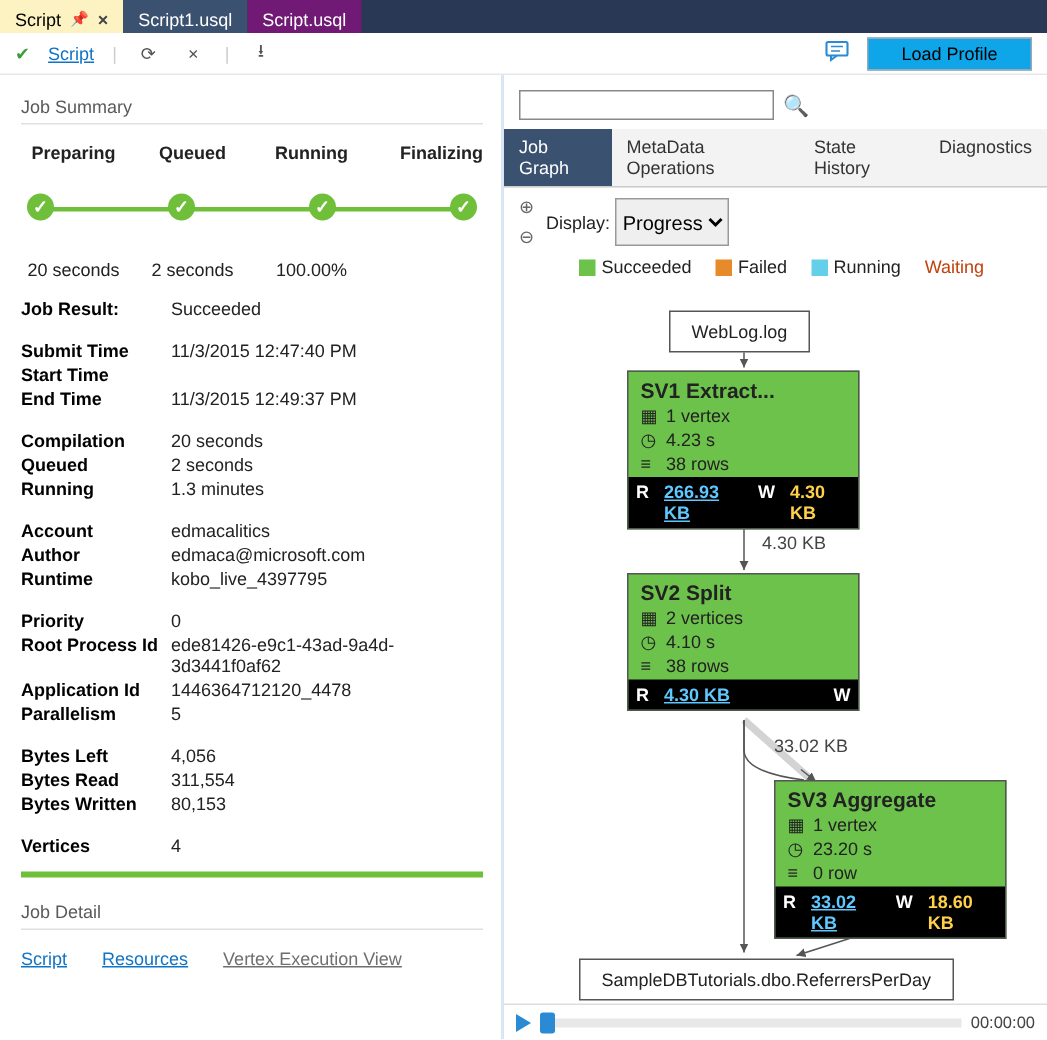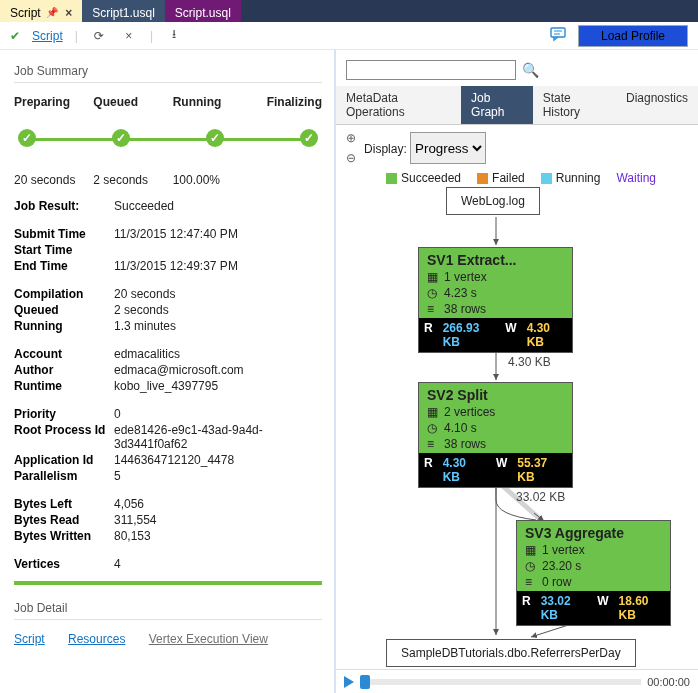--- a/index.html
+++ b/index.html
@@ -7,28 +7,28 @@
   .tabstrip { height: 22px; background: #293955; display: flex; align-items: stretch; color: #fff; }
   .tab { padding: 3px 10px 0 10px; font-size: 12px; display: flex; align-items: center; gap: 6px; cursor: pointer; }
   .tab.active { background: #fdf2c2; color: #000; }
   .tab .pin { color: #8a6d1a; font-size: 10px; }
   .tab .close { color: #444; font-weight: bold; }
   .toolbar { height: 28px; padding: 0 10px; display: flex; align-items: center; gap: 12px; border-bottom: 1px solid #e7e7e7; }
   .link { color: #1073c6; text-decoration: underline; cursor: pointer; }
   .tool-icn { width: 18px; height: 18px; display: inline-flex; align-items: center; justify-content: center; color: #555; border-radius: 2px; }
   .spacer { flex: 1; }
   .chat-icon svg { width: 16px; height: 16px; }
-  .load-btn { border: 1px solid #9aa7b5; background: #1d4ed8; padding: 3px 22px; font-size: 12px; cursor: pointer; text-align: right; }
+  .load-btn { border: 1px solid #9aa7b5; background: #0ea5e9; padding: 3px 22px; font-size: 12px; cursor: pointer; text-align: right; }
   .main { display: flex; height: calc(100% - 50px); }
   .left { width: 335px; border-right: 1px solid #d7e2f2; overflow: auto; padding: 8px 12px 8px 14px; position: relative; }
   .sect { color: #5a5a5a; border-bottom: 1px solid #e0e0e0; padding-bottom: 4px; margin: 6px 0 12px 0; }
   .pipe { position: relative; height: 60px; margin-bottom: 4px; }
   .pipe-line { position: absolute; top: 29px; left: 10px; right: 10px; height: 3px; background: #6fbf3a; border-radius: 2px; }
   .stage-lbls, .stage-dots, .stage-vals { display: flex; justify-content: space-between; }
-  .stage-lbls span, .stage-vals span { width: 70px; text-align: left; }
+  .stage-lbls span, .stage-vals span { width: 70px; text-align: center; }
   .stage-lbls span:last-child, .stage-vals span:last-child { text-align: right; }
   .dot { width: 18px; height: 18px; border-radius: 50%; background: #6fbf3a; color: #fff; display: flex; align-items: center; justify-content: center; font-weight: bold; font-size: 12px; position: relative; z-index: 2; }
   .kv { display: flex; margin: 2px 0; }
   .kv .k { width: 100px; font-weight: 600; color: #000; }
   .kv .v { flex: 1; }
   .gap { height: 10px; }
   .green-bar { height: 4px; background: #6fbf3a; margin-top: 10px; }
   .links-row a { margin-right: 20px; }
   .muted { color: #6f6f6f; }
   .right { flex: 1; display: flex; flex-direction: column; border-left: 1px solid #d7e2f2; }
@@ -45,21 +45,21 @@
   .sw { width: 11px; height: 11px; display: inline-block; margin-right: 4px; vertical-align: middle; }
   .graph { flex: 1; position: relative; overflow: hidden; }
   .node { position: absolute; border: 1px solid #555; background: #fff; font-size: 12px; }
   .node.plain { padding: 6px 14px; }
   .node.sv { width: 155px; background: #6dc24c; }
   .sv .tit { font-weight: 700; padding: 4px 8px 2px 8px; font-size: 14px; }
   .sv .row { padding: 0 8px 2px 8px; display: flex; align-items: center; gap: 5px; font-size: 12px; }
   .sv .rw { background: #000; color: #fff; font-weight: 700; display: flex; font-size: 12px; }
   .sv .rw span { padding: 3px 5px; }
   .r-lbl { color: #fff; }
-  .r-val { color: #5fc8ff; }
+  .r-val { color: #5fc8ff; text-decoration: underline; }
   .w-lbl { color: #fff; margin-left: auto; }
   .w-val { color: #ffd04a; }
   .edge-lbl { position: absolute; font-size: 12px; color: #444; }
   svg.arrows { position: absolute; left: 0; top: 0; width: 100%; height: 100%; pointer-events: none; }
   .play-row { height: 24px; border-top: 1px solid #ddd; display: flex; align-items: center; padding: 0 8px; gap: 6px; }
   .play-btn { width: 0; height: 0; border-left: 10px solid #2a8ad4; border-top: 6px solid transparent; border-bottom: 6px solid transparent; }
   .slider { flex: 1; height: 6px; background: #e8e8e8; position: relative; }
   .thumb { position: absolute; left: 0; top: -4px; width: 10px; height: 14px; background: #2a8ad4; border-radius: 2px; }
   .time { font-size: 11px; color: #444; }
   .ico { width: 12px; display: inline-block; }
@@ -218,61 +218,61 @@
       <a class="muted" style="text-decoration:underline;">Vertex Execution View</a>
     </div>
   </div>
 
   <div class="right">
     <div class="search-row">
       <input type="text" placeholder="" style="">
       <button class="mag">🔍</button>
     </div>
     <div class="subtabs">
+      <div class="subtab sel">Job Graph</div>
       <div class="subtab">MetaData Operations</div>
-      <div class="subtab sel">Job Graph</div>
       <div class="subtab">State History</div>
       <div class="subtab">Diagnostics</div>
     </div>
     <div class="ctrl-row">
       <div class="zoom-col">
         <span>⊕</span>
         <span>⊖</span>
       </div>
       <div class="disp">
         <span>Display:</span>
         <select>
           <option>Progress</option>
         </select>
       </div>
     </div>
     <div class="legend">
       <span><i class="sw" style="background:#6dc24c;"></i><span>Succeeded</span></span>
       <span><i class="sw" style="background:#e78a2a;"></i><span>Failed</span></span>
       <span><i class="sw" style="background:#63cfe8;"></i><span>Running</span></span>
-      <span style="color:#6d28d9;"><span>Waiting</span></span>
+      <span style="color:#c2410c;"><span>Waiting</span></span>
     </div>
 
     <div class="graph">
       <svg class="arrows">
         <defs>
             <marker id="ah" markerWidth="8" markerHeight="8" refX="6" refY="3" orient="auto">
               <path d="M0,0 L6,3 L0,6 Z" fill="#555"></path>
             </marker>
           </defs>
         <line x1="160" y1="32" x2="160" y2="60" stroke="#555" marker-end="url(#ah)"></line>
         <line x1="160" y1="160" x2="160" y2="195" stroke="#555" marker-end="url(#ah)"></line>
         <path d="M160 295 L160 315 Q160 330 200 335 L200 335" stroke="#555" fill="none"></path>
         <line x1="160" y1="295" x2="205" y2="335" stroke="#555" stroke-width="5" opacity="0.25"></line>
         <line x1="198" y1="328" x2="208" y2="336" stroke="#555" marker-end="url(#ah)"></line>
         <line x1="160" y1="295" x2="160" y2="450" stroke="#555" marker-end="url(#ah)"></line>
         <line x1="248" y1="435" x2="195" y2="452" stroke="#555" marker-end="url(#ah)"></line>
       </svg>
 
-      <div class="node plain" style="left:110px;top:2px;">
+      <div class="node plain" style="left:110px;top:22px;">
         <span>WebLog.log</span>
       </div>
 
       <div class="node sv" style="left:82px;top:62px;">
         <div class="tit">SV1 Extract...</div>
         <div class="row">
             <span class="ico">▦</span>
             <span>1 vertex</span>
           </div>
         <div class="row">
@@ -304,21 +304,20 @@
             <span>4.10 s</span>
           </div>
         <div class="row">
             <span class="ico">≡</span>
             <span>38 rows</span>
           </div>
         <div class="rw">
             <span class="r-lbl">R</span>
             <span class="r-val">4.30 KB</span>
             <span class="w-lbl">W</span>
-            <span class="w-val">55.37 KB</span>
           </div>
       </div>
 
       <div class="edge-lbl" style="left:180px;top:305px;">33.02 KB</div>
 
       <div class="node sv" style="left:180px;top:335px;">
         <div class="tit">SV3 Aggregate</div>
         <div class="row">
             <span class="ico">▦</span>
             <span>1 vertex</span>

